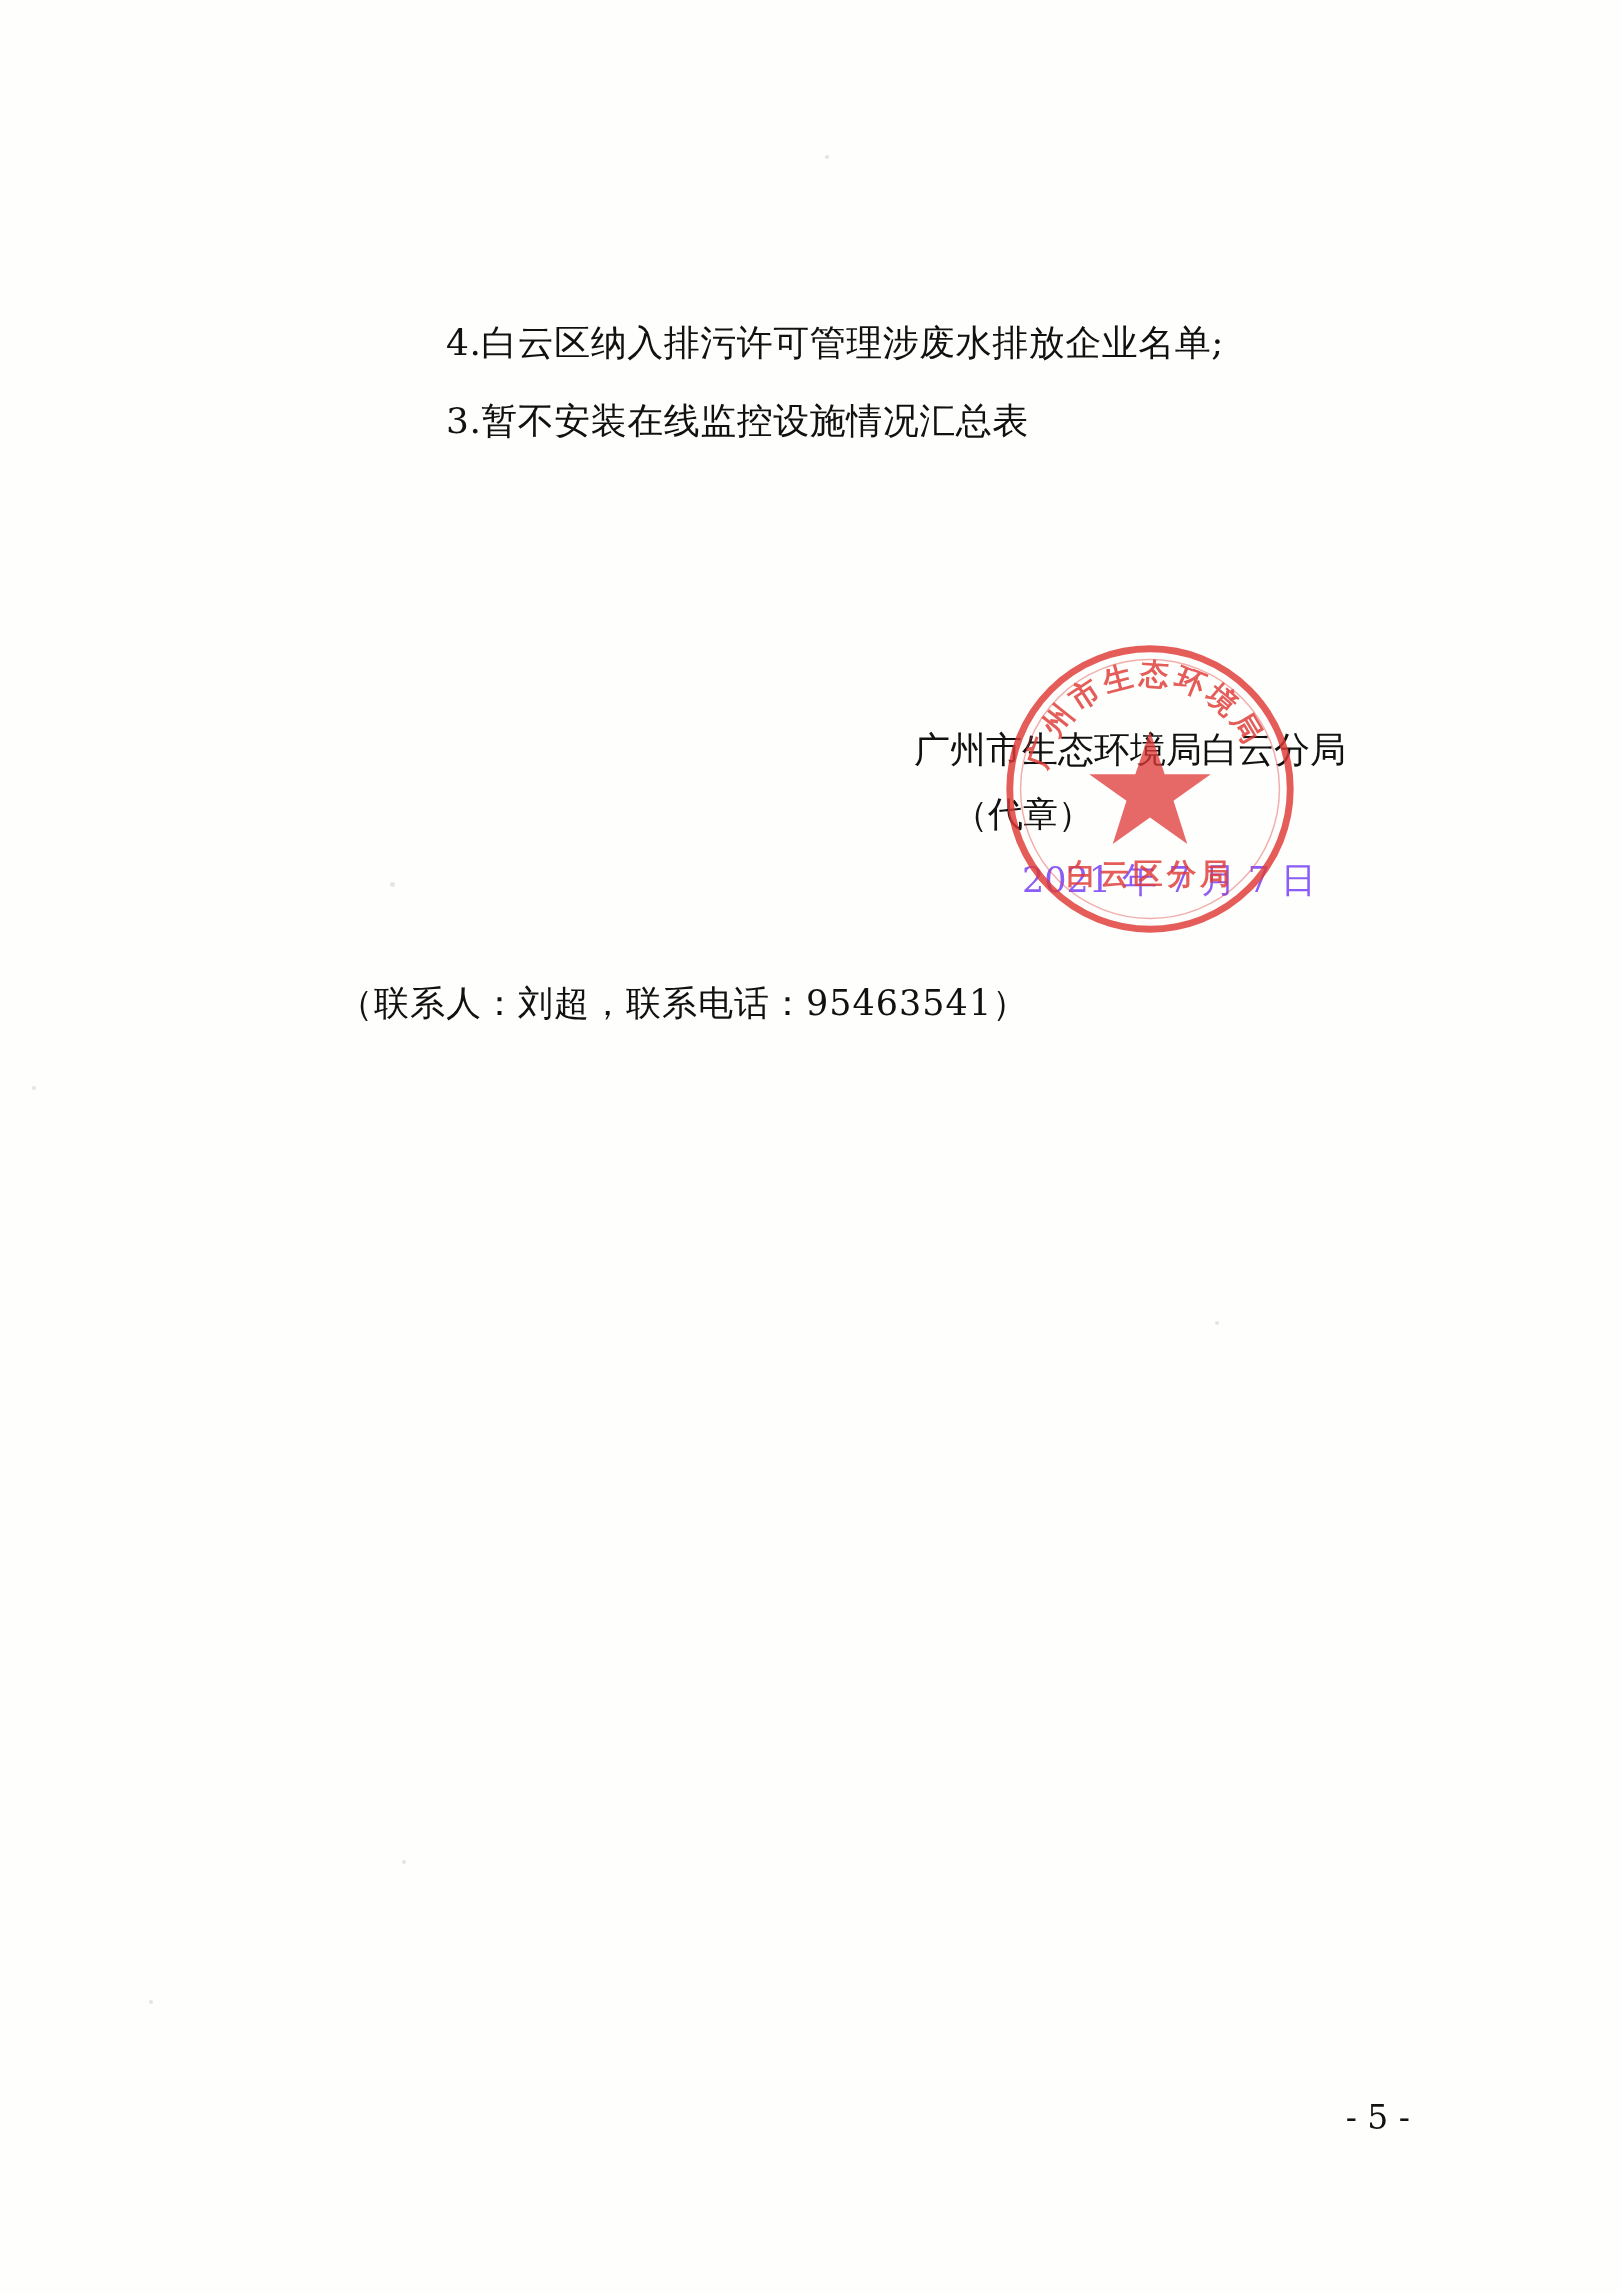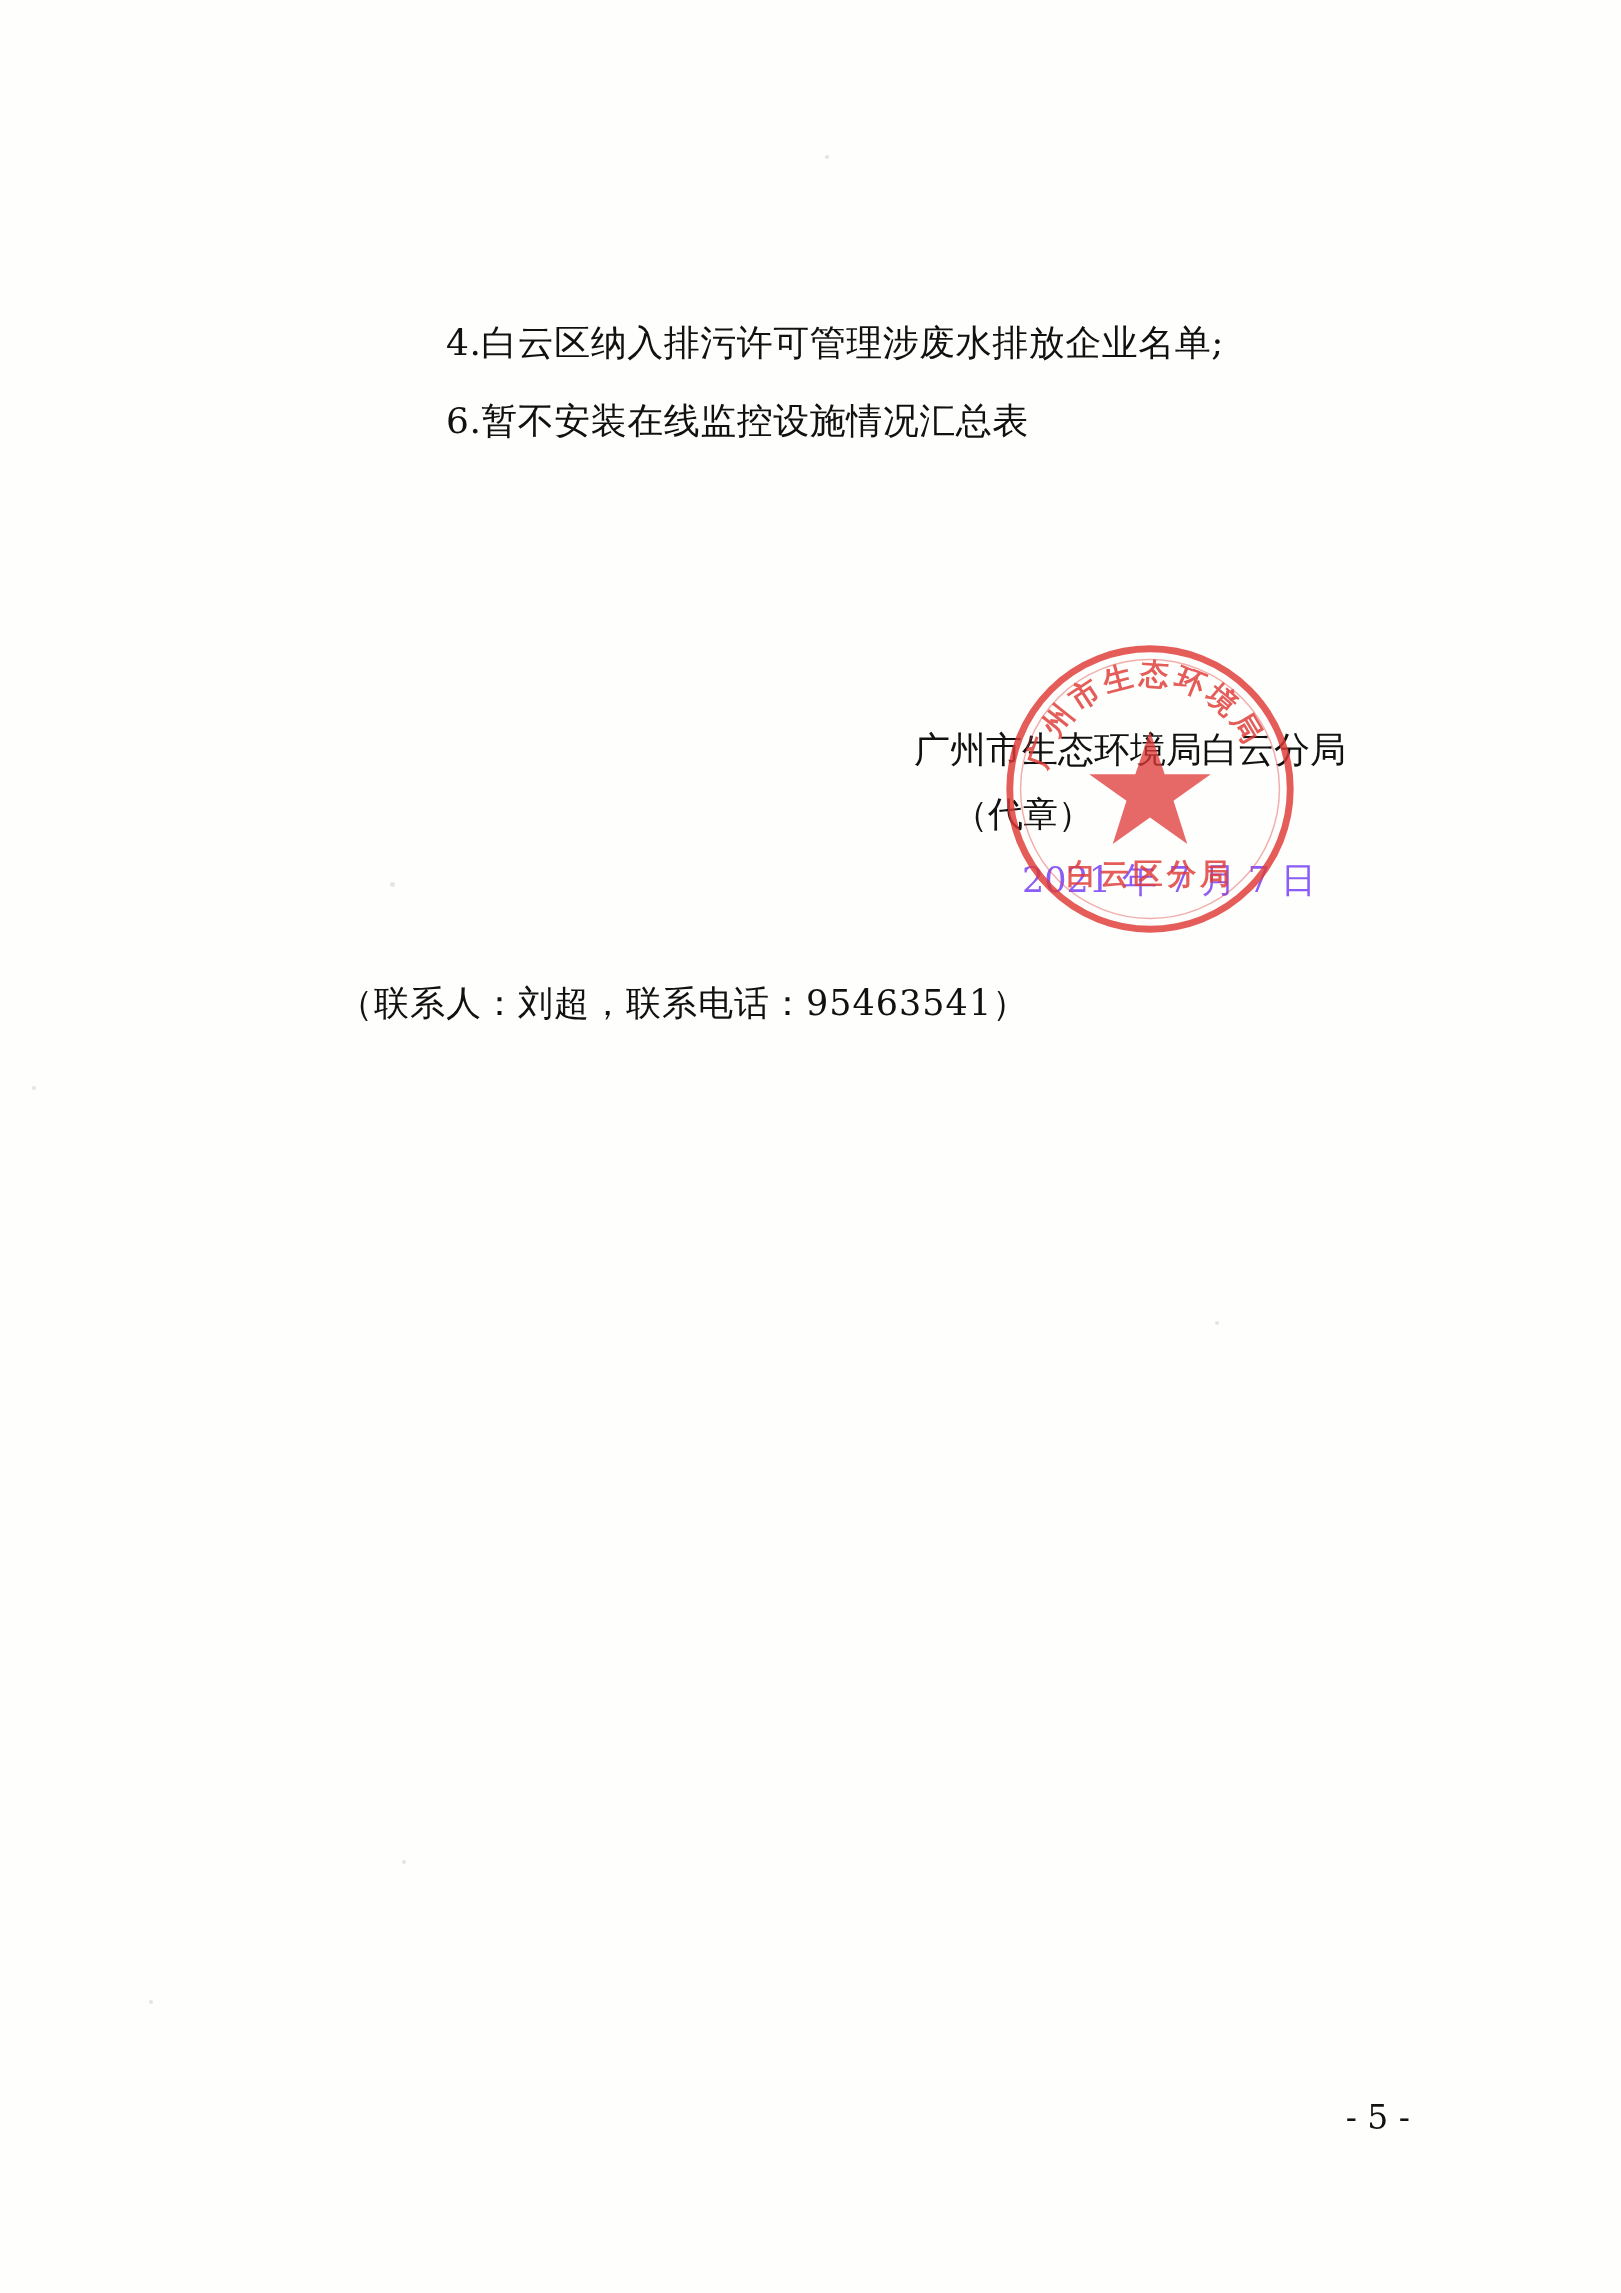--- a/index.html
+++ b/index.html
@@ -122,21 +122,21 @@
 
     <div class="speck" style="left:390px;top:882px;width:4.9px;height:4.9px;"></div>
     <div class="speck" style="left:32px;top:1086px;width:3.9px;height:3.9px;"></div>
     <div class="speck" style="left:1215px;top:1321px;width:3.9px;height:3.9px;"></div>
     <div class="speck" style="left:402px;top:1860px;width:3.9px;height:3.9px;"></div>
     <div class="speck" style="left:149px;top:2000px;width:3.9px;height:3.9px;"></div>
     <div class="speck" style="left:825px;top:155px;width:3.9px;height:3.9px;"></div>
 
     <div class="list-block">
       <div class="list-line">4.白云区纳入排污许可管理涉废水排放企业名单;</div>
-      <div class="list-line">6.暂不安装在线监控设施情况汇总表</div>
+      <div class="list-line">3.暂不安装在线监控设施情况汇总表</div>
     </div>
 
     <div class="signature-block">
       <div class="sig-org">广州市生态环境局白云分局</div>
       <div class="sig-seal-note">（代章）</div>
       <div class="sig-date">2021 年 7 月 7 日</div>
     </div>
 
     <div class="seal">
       <svg viewBox="0 0 310 310" xmlns="http://www.w3.org/2000/svg">

